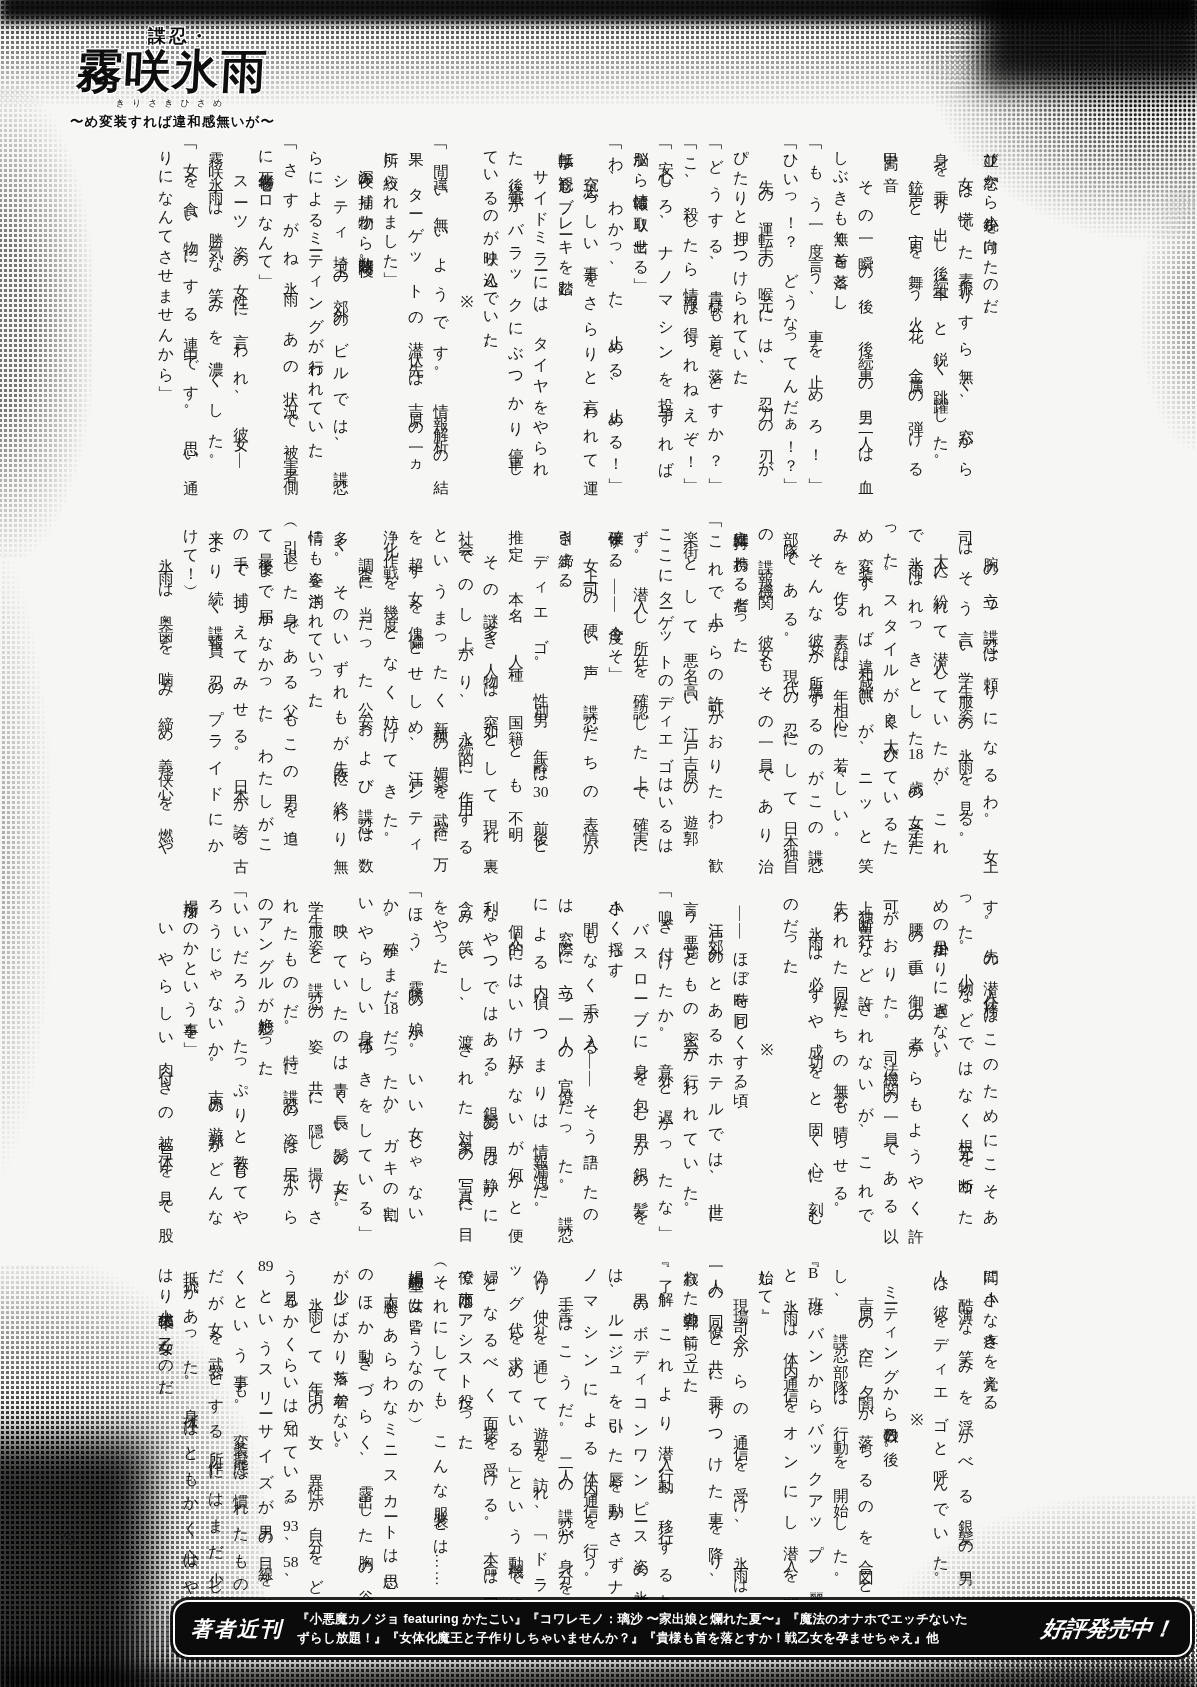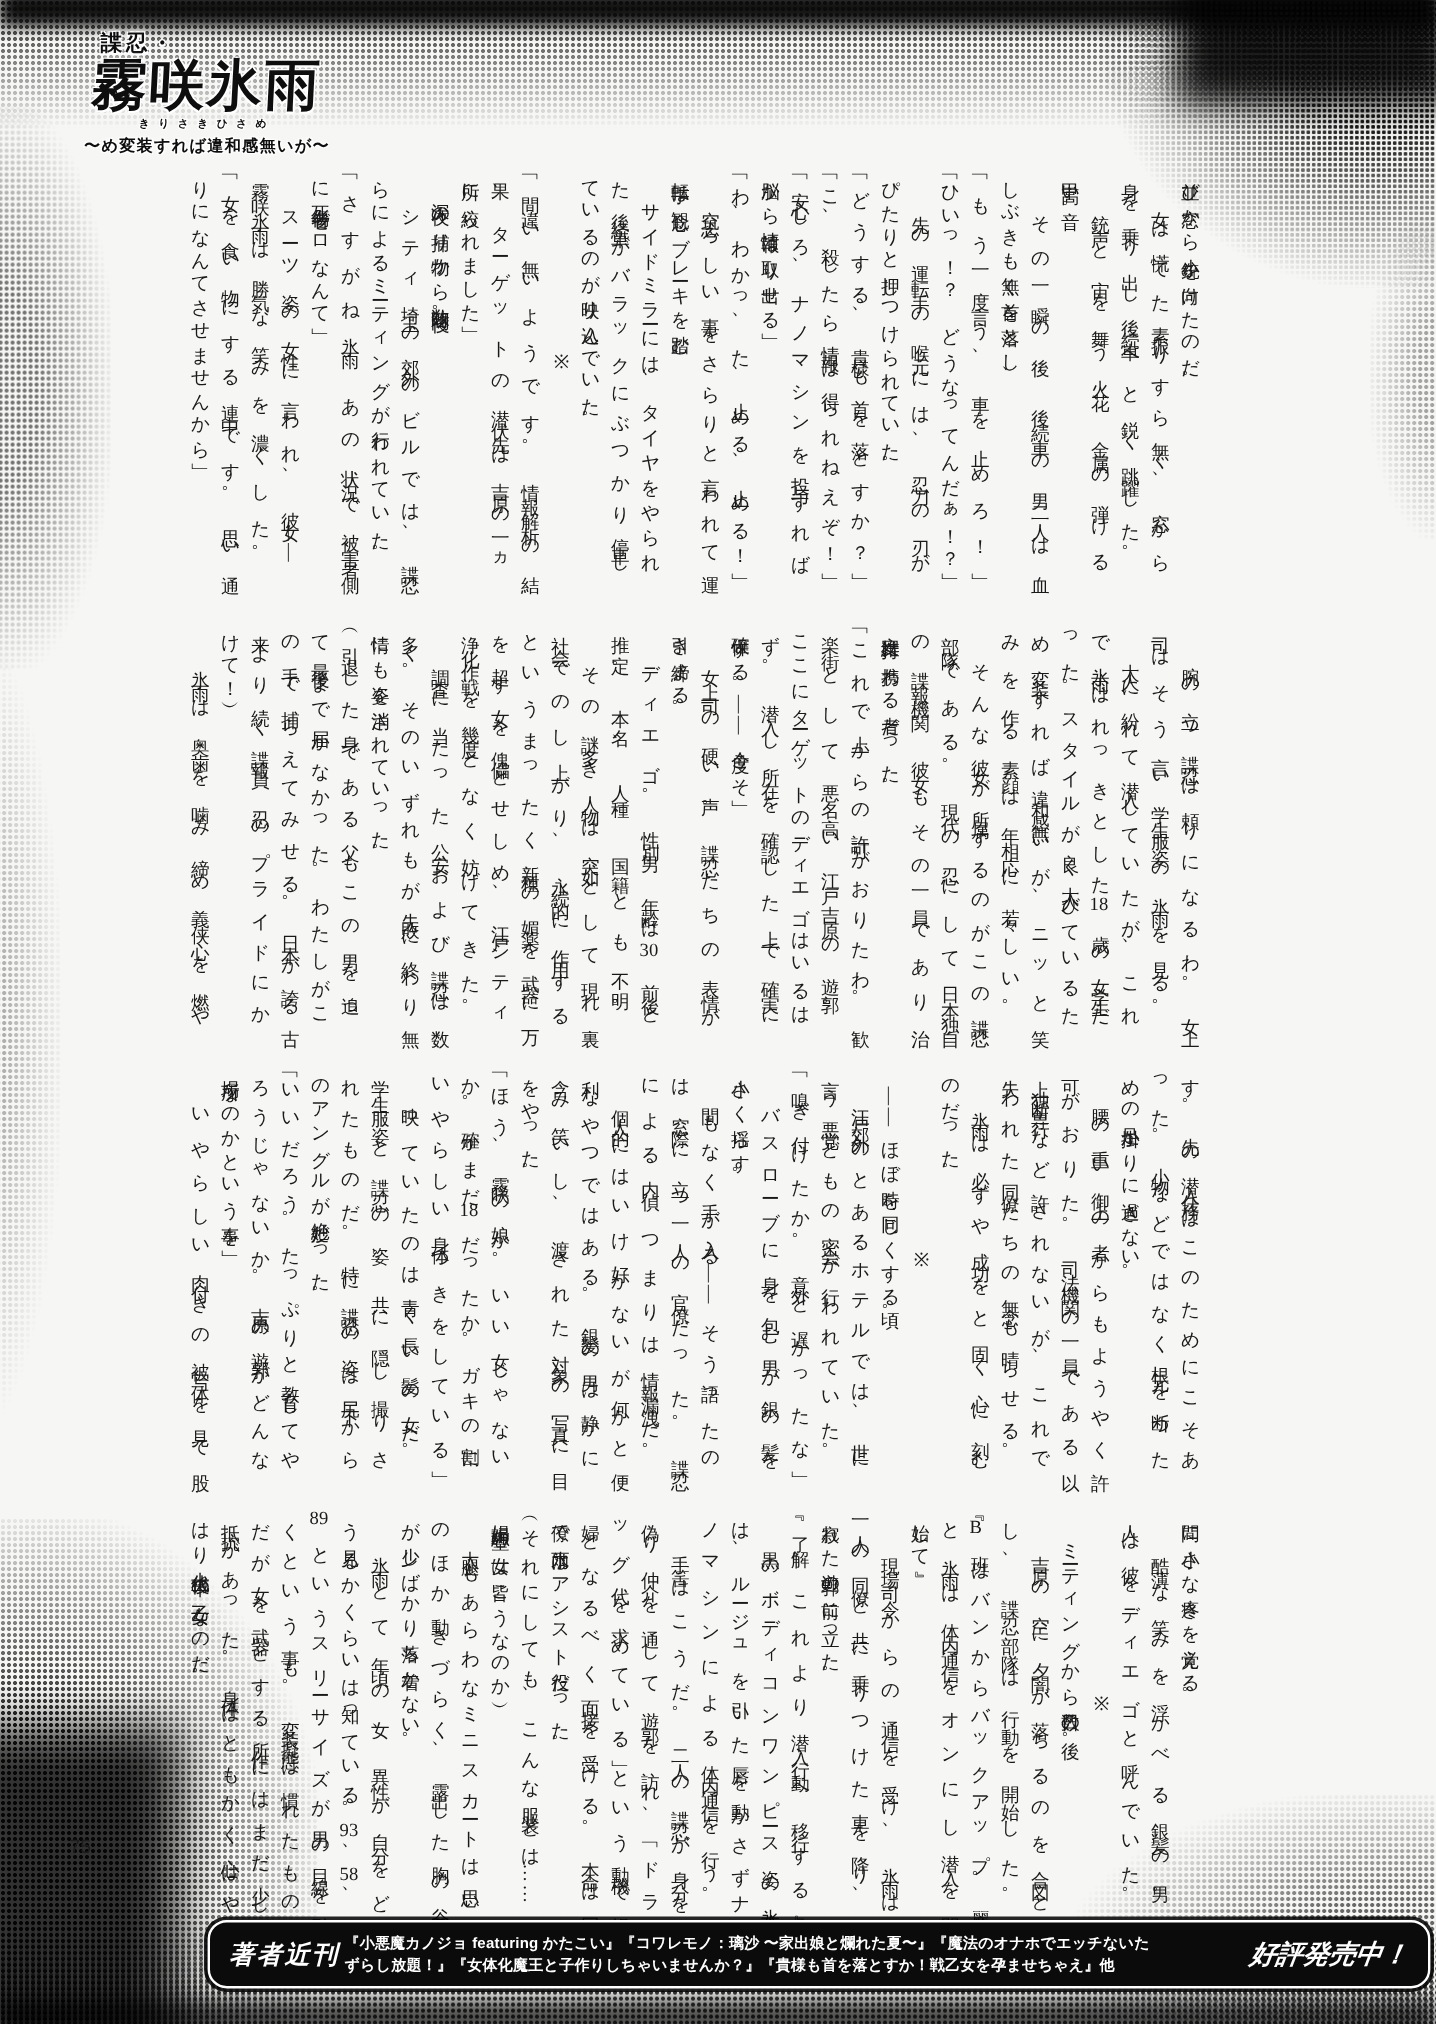--- a/index.html
+++ b/index.html
@@ -39,22 +39,22 @@
   .b-bottom { left:0; right:0; top:1598px; height:89px; opacity:.8;
     -webkit-mask-image:linear-gradient(to top,#000 35%,transparent 100%);
             mask-image:linear-gradient(to top,#000 35%,transparent 100%); }
   .b-bottom-solid { left:0; right:0; bottom:-10px; height:30px; filter:blur(8px); opacity:.7; }
   .b-botright { right:-34px; top:1495px; width:340px; height:210px; opacity:.6;
     -webkit-mask-image:radial-gradient(ellipse at 80% 70%, #000 28%, transparent 74%);
             mask-image:radial-gradient(ellipse at 80% 70%, #000 28%, transparent 74%); }
 
   
   .logo { position:absolute; left:70px; top:24px; text-align:center; color:#0e0e0e; z-index:5; }
-  .logo * { text-shadow:-1px -1px 0 #fff,1px -1px 0 #fff,-1px 1px 0 #fff,1px 1px 0 #fff,0 0 7px rgba(255,255,255,.95);font-weight:bold; }
-  .logo .kicker { font-size:18px; font-weight:bold; text-align:left; margin:0 0 0 14px; letter-spacing:3px; }
+  .logo * { text-shadow:-1px -1px 0 #fff,1px -1px 0 #fff,-1px 1px 0 #fff,1px 1px 0 #fff,0 0 7px rgba(255,255,255,.95); }
+  .logo .kicker { font-size:18px; font-weight:bold; text-align:center; margin:0 0 0 14px; letter-spacing:3px; }
   .logo .title  { font-size:46px; font-weight:bold; letter-spacing:2px; line-height:1.05; transform:skewX(-3deg); }
   .logo .reading { font-size:9px; letter-spacing:7px; margin-top:1px; }
   .logo .subtitle { font-size:13.5px; font-weight:bold; letter-spacing:1px; margin-top:3px; }
 
   
   .band {
     position:absolute; right:193px; height:330px;
     writing-mode:vertical-rl; font-size:15.5px; line-height:25px;
     letter-spacing:2px; color:#191919; z-index:2;
   }
@@ -67,21 +67,21 @@
   .band3 { top:888px; }
   .band4 { top:1258px; }
 
   
   .pagenum { position:absolute; left:58px; top:1531px; font-size:16px; color:#1d1d1d; z-index:6;
     font-family:"Liberation Sans","DejaVu Sans",sans-serif; }
   .footer {
     position:absolute; left:173px; top:1600px; width:1019px; height:57px;
     background:#0b0b0b; border:2px solid #fff; border-radius:16px;
     box-shadow:0 0 0 3px rgba(0,0,0,.85);
-    display:flex; align-items:center; gap:4px; padding:0 16px; box-sizing:border-box;
+    display:flex; align-items:center; gap:14px; padding:0 16px; box-sizing:border-box;
     color:#fff; z-index:6; font-family:"Liberation Sans","DejaVu Sans",sans-serif;
   }
   .footer .label { font-size:21px; font-weight:bold; font-style:italic; white-space:nowrap; letter-spacing:2px; }
   .footer .titles { font-size:12.5px; font-weight:bold; line-height:1.5; letter-spacing:.2px; }
   .footer .titles div { white-space:nowrap; }
   .footer .promo { font-size:22px; font-weight:bold; font-style:italic; white-space:nowrap; margin-left:auto; transform:skewX(-8deg); }
 </style>
 </head>
 <body>
 

